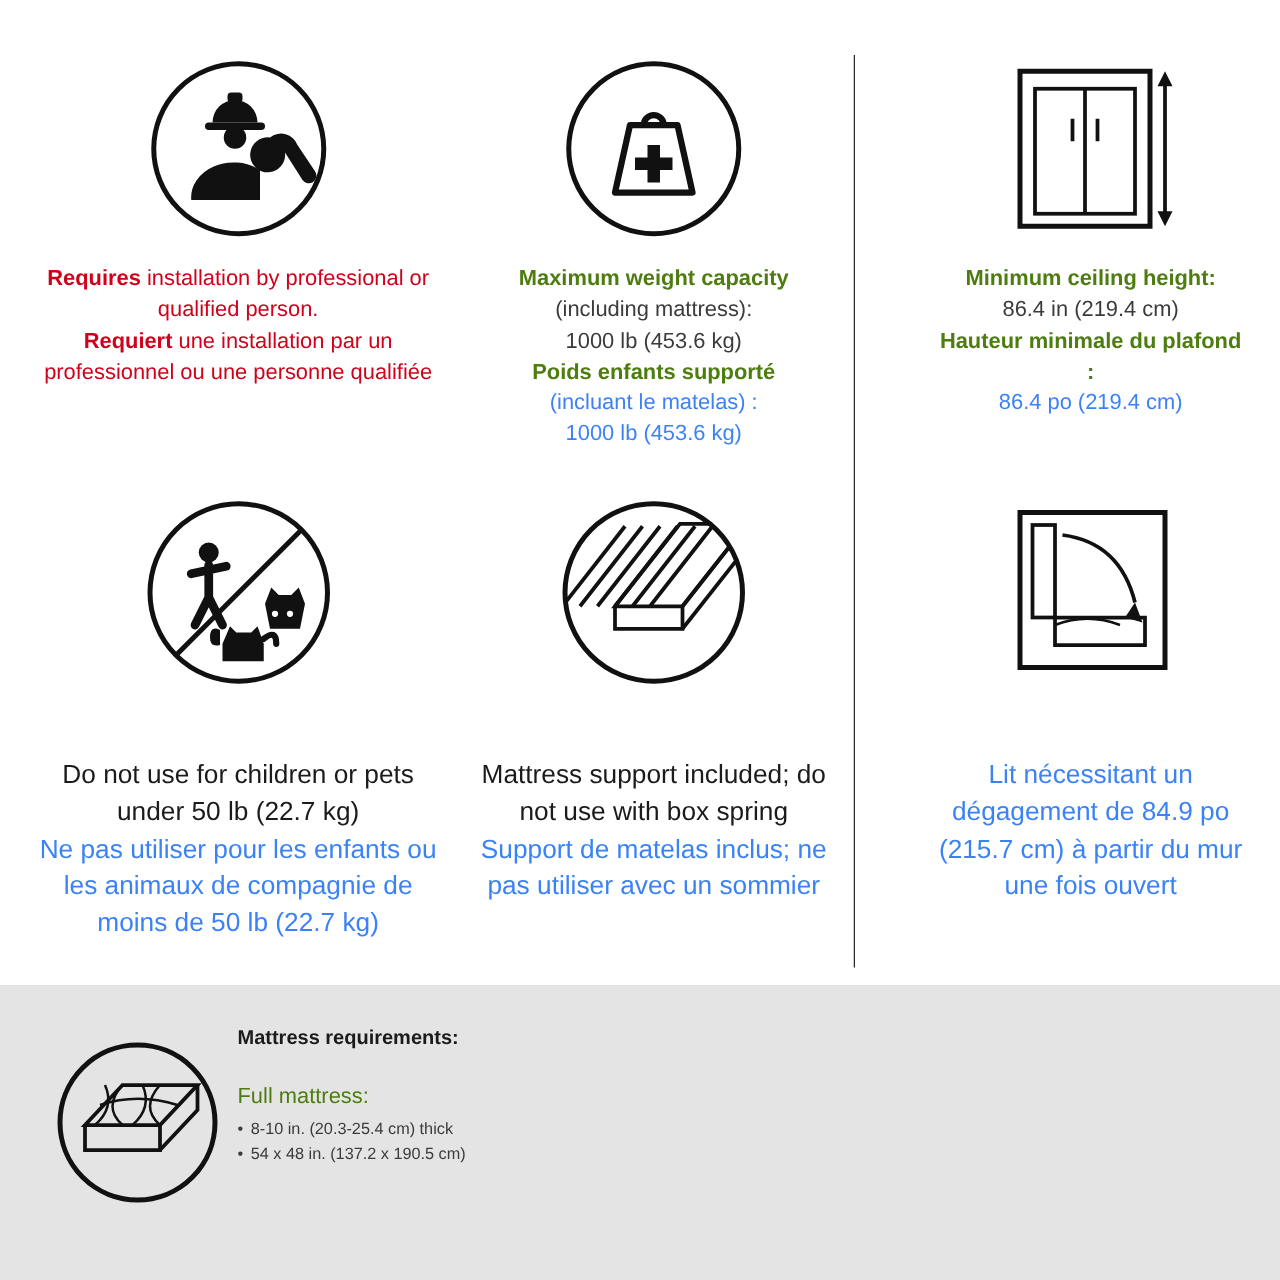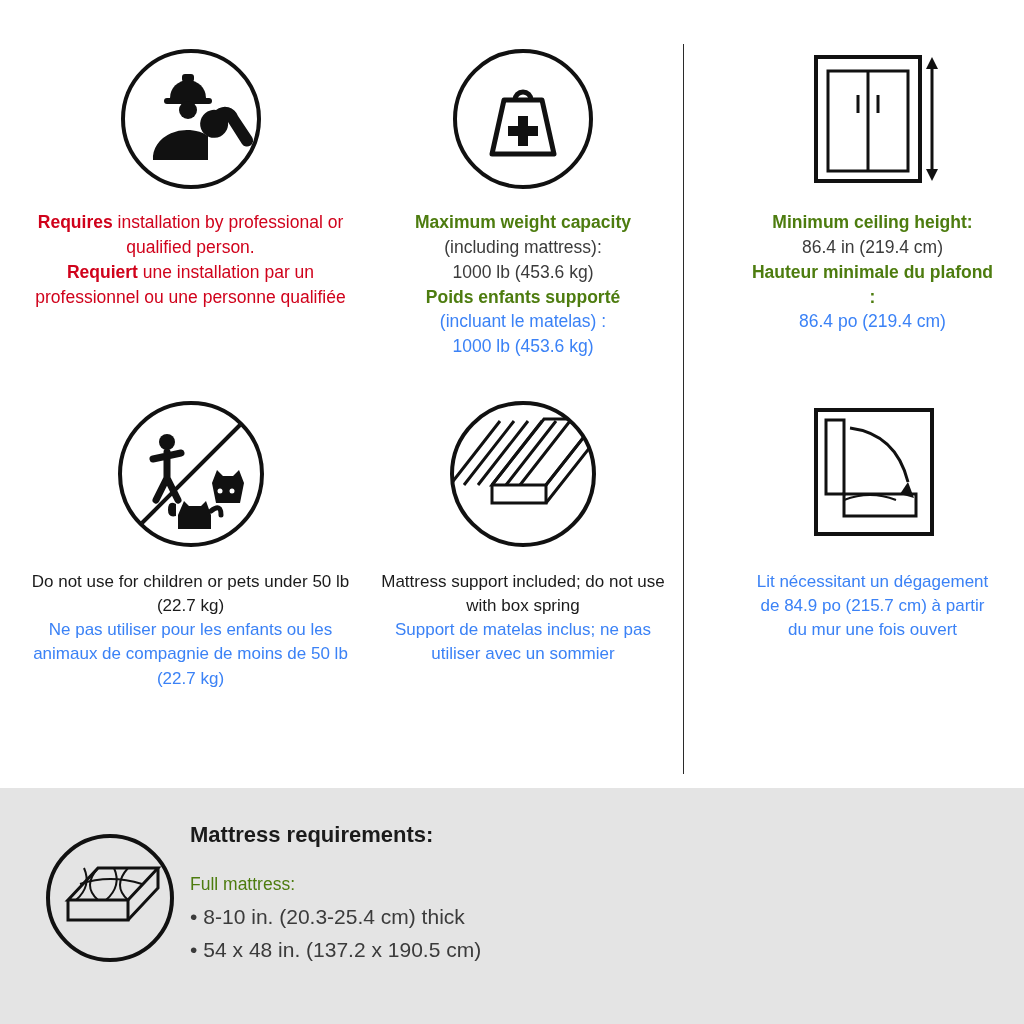--- a/index.html
+++ b/index.html
@@ -83,21 +83,22 @@
     color: #d0021b;
     font-weight: bold;
   }
   .caption p {
     margin: 0;
   }
   .caption .block + .block {
     margin-top: 0px;
   }
   .row2 .caption {
-    font-size: 17px;
+    font-size: 21px;
+    margin-top: 35px;
   }
   .row2 .caption .en {
     font-weight: normal;
     color: #1b1b1b;
   }
   .bottom-section {
     flex: 1 1 auto;
     background: #e4e4e4;
     box-sizing: border-box;
     padding: 26px 30px 0 30px;
@@ -116,33 +117,33 @@
   }
   .bottom-col.en-col {
     flex: 0 0 348px;
   }
   .bottom-col.fr-col {
     flex: 1 1 auto;
   }
   .bottom-title {
     font-weight: bold;
     color: #1b1b1b;
-    font-size: 22px;
+    font-size: 16px;
     margin-bottom: 26px;
   }
   .bottom-sub {
     font-size: 17.5px;
     color: #4d7c0f;
     margin-bottom: 6px;
   }
   .bullets {
     list-style: none;
     margin: 0;
     padding: 0;
-    font-size: 21px;
+    font-size: 13px;
     color: #3b3b3b;
     line-height: 1.55;
   }
   .bullets li::before {
     content: "\2022";
     margin-right: 6px;
   }
   svg { display: block; }
 </style>
 </head>

